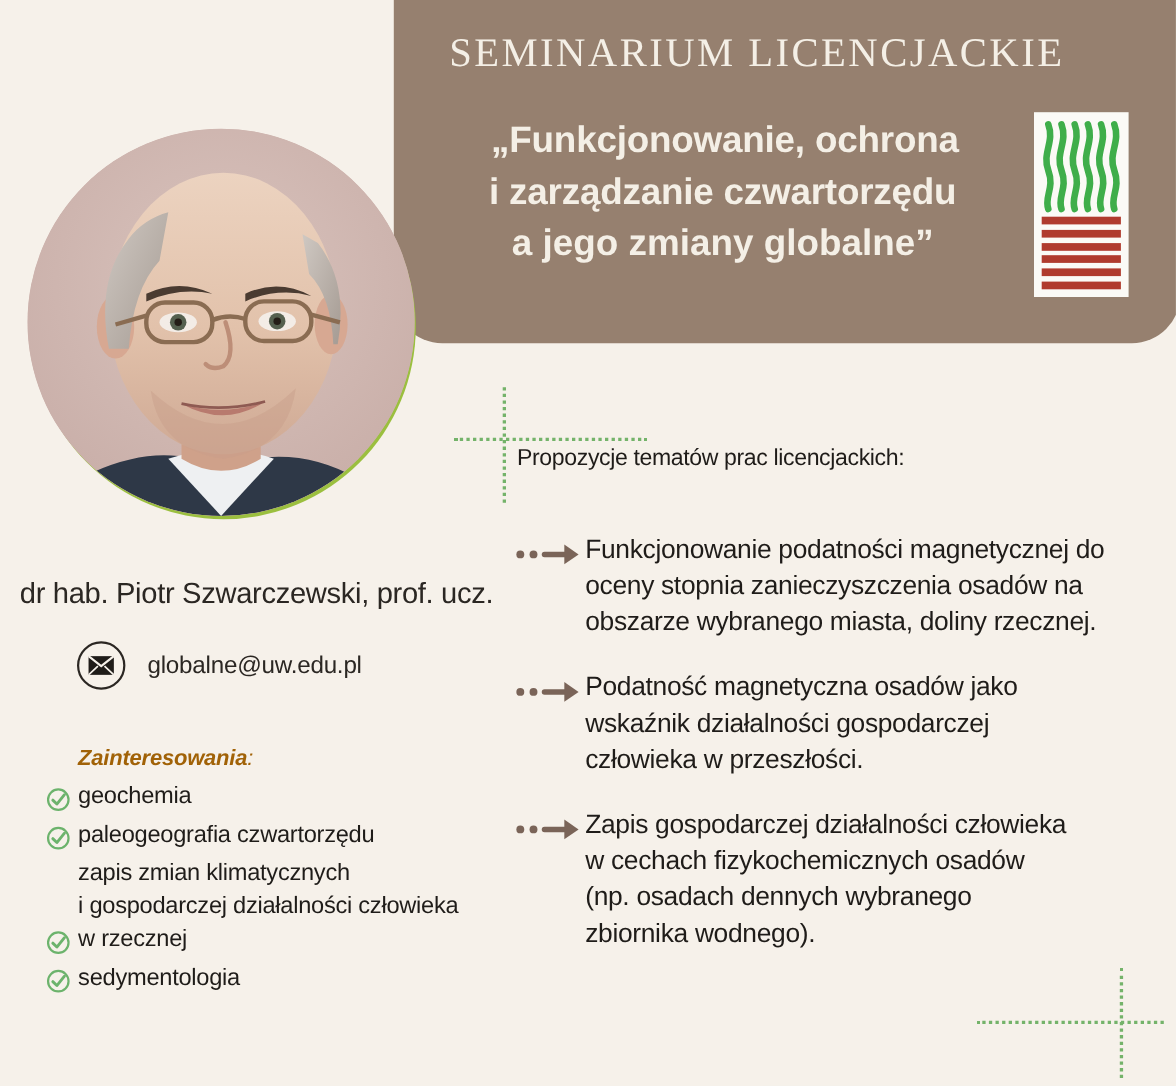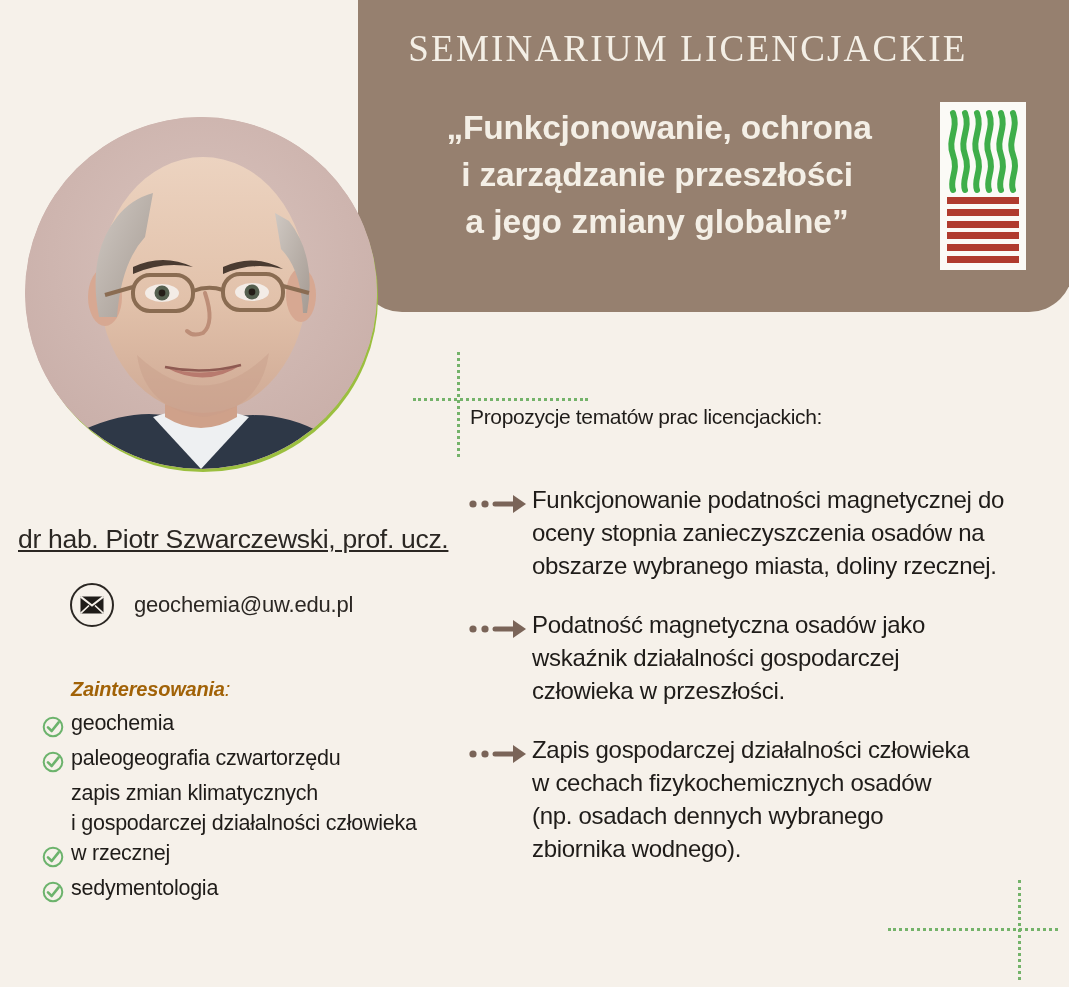--- a/index.html
+++ b/index.html
@@ -121,21 +121,20 @@
     position: absolute;
     left: 18px;
     top: 524px;
     width: 430px;
     text-align: center;
     font-size: 26.5px;
     color: #2b2723;
     font-family: "Liberation Sans", sans-serif;
     letter-spacing: -0.3px;
     white-space: nowrap;
-    text-decoration: underline;
   }
   .email-row {
     position: absolute;
     left: 70px;
     top: 583px;
     display: flex;
     align-items: center;
     gap: 20px;
   }
   .mail-icon {
@@ -253,21 +252,21 @@
 <body>
 
 <div id="poster">
 
   <div class="header-panel"></div>
 
   <div class="header-title">SEMINARIUM LICENCJACKIE</div>
 
   <div class="header-subtitle">
     <span class="ln ln1">„Funkcjonowanie, ochrona</span>
-    <span class="ln ln2">i zarządzanie przeszłości</span>
+    <span class="ln ln2">i zarządzanie czwartorzędu</span>
     <span class="ln ln3">a jego zmiany globalne”</span>
   </div>
 
   <div class="logo">
     <svg class="logo-waves" viewBox="0 0 72 85">
       <g fill="none" stroke="#3fae4a" stroke-width="6" stroke-linecap="round">
         <path d="M6 4 C 12 20, 0 30, 6 46 C 12 62, 2 70, 6 81"></path>
         <path d="M18 4 C 24 20, 12 30, 18 46 C 24 62, 14 70, 18 81"></path>
         <path d="M30 4 C 36 20, 24 30, 30 46 C 36 62, 26 70, 30 81"></path>
         <path d="M42 4 C 48 20, 36 30, 42 46 C 48 62, 38 70, 42 81"></path>
@@ -361,21 +360,21 @@
   <div class="person-name">dr hab. Piotr Szwarczewski, prof. ucz.</div>
 
   <div class="email-row">
     <span class="mail-icon">
       <svg viewBox="0 0 24 18">
         <rect x="0.5" y="0.5" width="23" height="17" fill="#1f1c19"></rect>
         <path d="M0.5 0.5 L12 9.5 L23.5 0.5" fill="none" stroke="#f6f1ea" stroke-width="2"></path>
         <path d="M0.5 17.5 L9 9.5 M23.5 17.5 L15 9.5" fill="none" stroke="#f6f1ea" stroke-width="1.6"></path>
       </svg>
     </span>
-    <span class="email-text">geochemia@uw.edu.pl</span>
+    <span class="email-text">globalne@uw.edu.pl</span>
   </div>
 
   <div class="interests">
     <div class="interests-heading"><b>Zainteresowania</b><span>:</span></div>
 
     <div class="interest-item">
       <span class="check-icon">
         <svg viewBox="0 0 22 22">
             <circle cx="11" cy="11" r="9.3" fill="none" stroke="#6cb36c" stroke-width="2"></circle>
             <path d="M6 11.4 L9.7 15 L16.6 6.4" fill="none" stroke="#6cb36c" stroke-width="2.6" stroke-linecap="round" stroke-linejoin="round"></path>

